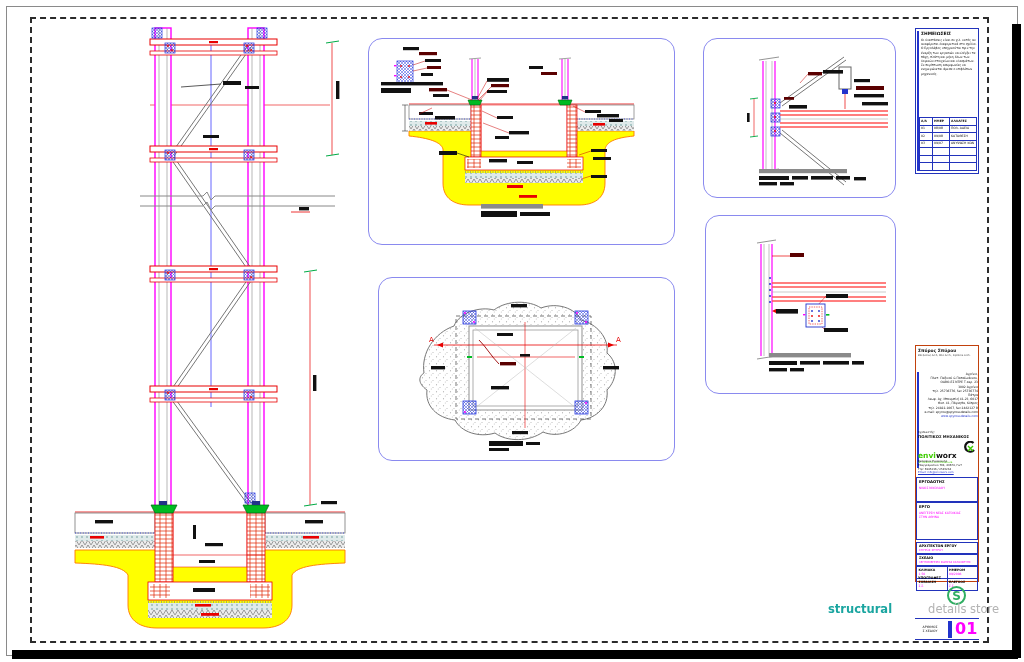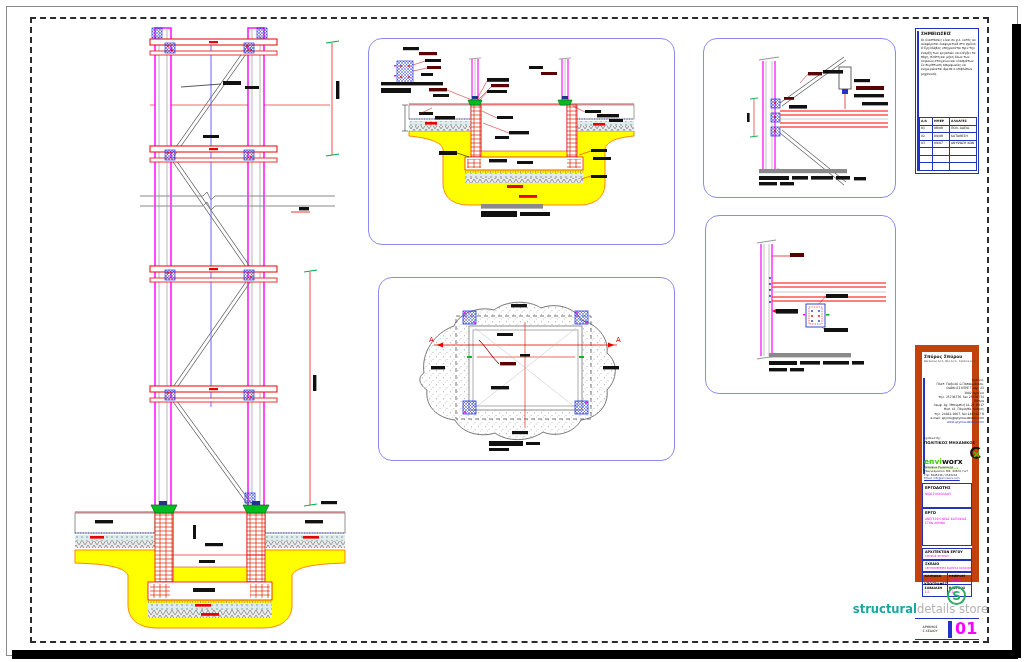--- a/index.html
+++ b/index.html
@@ -534,21 +534,21 @@
         <tr>
               <td></td>
               <td></td>
               <td></td>
             </tr>
       </tbody>
         </table>
     </div>
   </div>
 
-  <div class="abs tb" style="left:915px;top:345px;width:64px;height:237px;border:7px solid #c2410c;background:#fff;">
+  <div class="abs tb" style="left:915px;top:345px;width:64px;height:237px;border:1px solid #c2410c;background:#fff;">
     <div class="abs" style="left:2px;top:2px;font-size:4.4px;font-weight:bold;white-space:nowrap;">Σπύρος Σπύρου</div>
     <div class="abs" style="left:2px;top:8px;font-size:2.5px;color:#444;white-space:nowrap;width:60px;overflow:hidden;">BSc(Hons) Arch, MSc Arch., Diploma Arch.</div>
     <div class="abs" style="left:1px;top:26px;width:1.8px;height:96px;background:#2233cc;"></div>
     <div class="abs" style="left:4px;top:26px;width:58px;text-align:right;">
       <div class="tinyline">Αγρίνιο,</div>
       <div class="tinyline">Πλατ. Παξινού &amp; Παπαϊωάννου,</div>
       <div class="tinyline">ΟΑΒΟ-ΕΣ ΝΤΡΕ Τ.αερ. 23</div>
       <div class="tinyline">3002 Αγρίνιο</div>
       <div class="tinyline">τηλ. 25736776, fax 25736774</div>
       <div class="tinyline">Πάτρα</div>
@@ -620,21 +620,21 @@
         </table>
     </div>
     <div class="abs lbl" style="left:2px;top:230px;font-size:3.4px;">ΥΠΟΓΡΑΦΕΣ</div>
   </div>
 
   <div class="abs" style="left:947px;top:586px;width:19px;height:19px;border:2px solid #2fae62;border-radius:50%;
               display:flex;align-items:center;justify-content:center;box-sizing:border-box;">
     <span style="font-size:12px;font-weight:bold;color:#2fae62;line-height:1;">S</span>
   </div>
   <div class="abs" style="left:828px;top:602px;width:160px;text-align:right;font-size:11.5px;white-space:nowrap;">
-    <span style="font-weight:bold;color:#1aa5a0;">structural</span><span style="color:#b3b3b3;">details store</span>
+    <span style="font-weight:bold;color:#1aa5a0;">structural</span><span style="color:#b3b3b3;padding-left:36px;">details store</span>
   </div>
   <div class="abs" style="left:915px;top:618px;width:64px;height:22px;border-top:1.4px solid #2233bb;border-bottom:1.4px solid #2233bb;
               display:flex;align-items:center;box-sizing:border-box;background:#fff;">
     <div style="width:30px;text-align:center;font-size:3.2px;line-height:1.3;">
       <div>ΑΡΙΘΜΟΣ</div>
       <div>Σ ΧΕΔΙΟΥ</div>
     </div>
     <div style="width:4px;height:17px;background:#2233cc;margin:0 3px;"></div>
     <div style="font-size:16px;font-weight:bold;color:#ff00ff;line-height:1;">01</div>
   </div>

